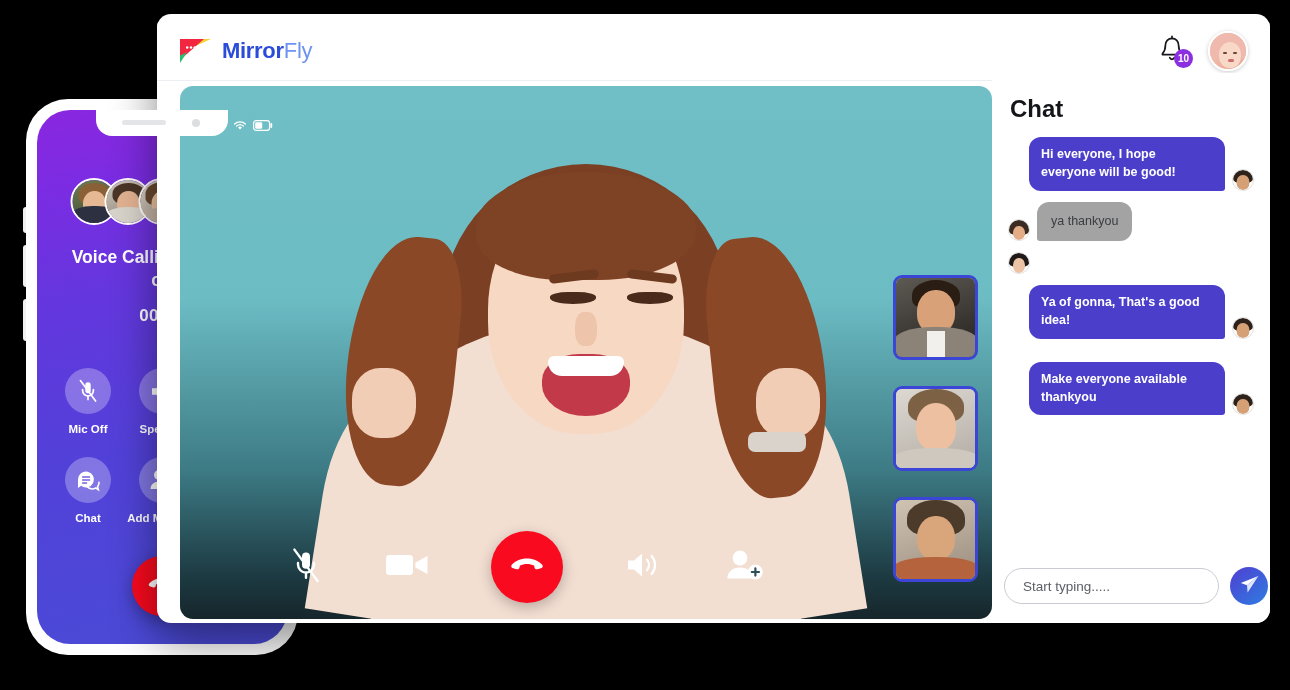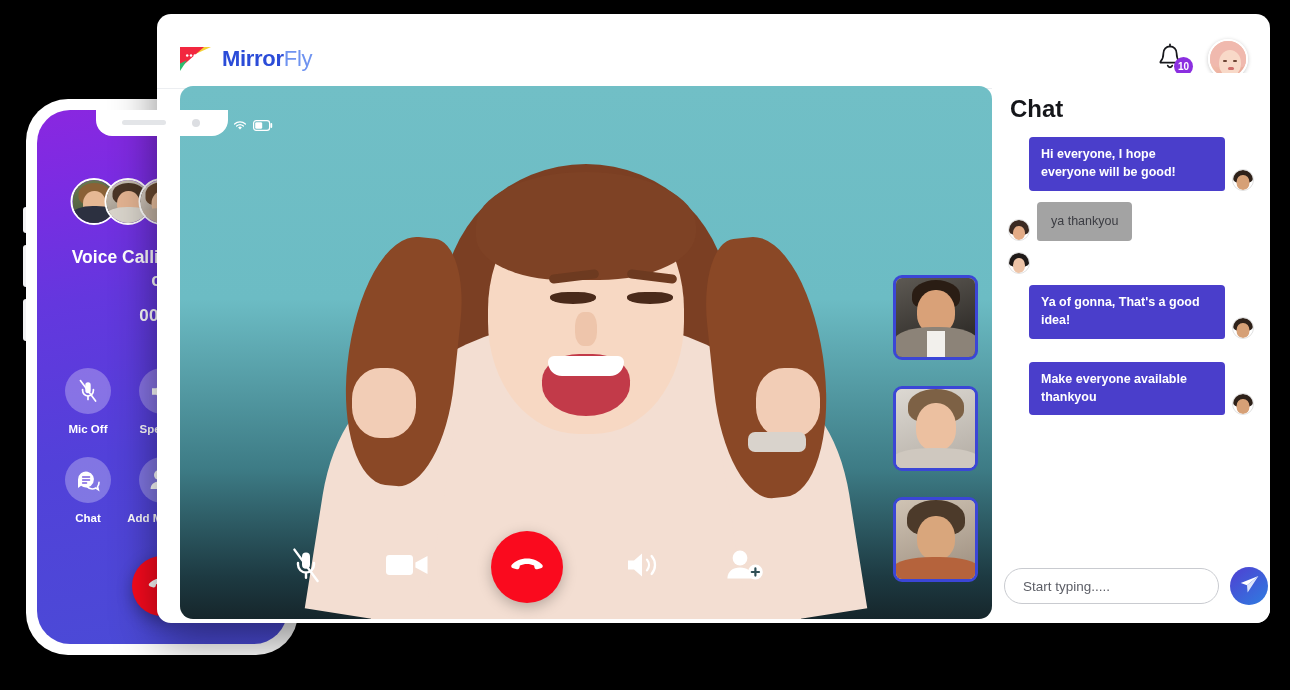--- a/index.html
+++ b/index.html
@@ -11,31 +11,31 @@
   }
 
   
   .desktop-window{
     position:absolute; left:157px; top:14px; width:1113px; height:609px;
     background:#ffffff; border-radius:14px;
     box-shadow:0 18px 46px rgba(0,0,0,.45);
     overflow:hidden;
   }
   .dw-header{
-    position:absolute; left:0; top:16px; width:100%; height:59px;
+    position:absolute; left:0; top:8px; width:100%; height:59px;
     background:#ffffff; display:flex; align-items:center;
     padding:0 22px 0 22px; border-bottom:1px solid #eceef1;
   }
   .logo-wrap{ display:flex; align-items:center; gap:9px; }
   .logo-mark{ width:34px; height:27px; position:relative; flex:none; }
   .logo-text{ font-size:22px; font-weight:bold; letter-spacing:-.3px; }
   .logo-text .m1{ color:#2b4cd8; }
   .logo-text .m2{ color:#6f93f0; font-weight:normal; }
 
-  .dw-header-right{ margin-left:auto; display:flex; align-items:center; gap:22px; }
+  .dw-header-right{ margin-left:auto; display:flex; align-items:center; gap:22px;text-align:right; }
   .bell-wrap{ position:relative; width:30px; height:32px; cursor:pointer; }
   .bell-badge{
     position:absolute; right:-7px; bottom:-1px;
     min-width:19px; height:19px; border-radius:50%;
     background:#8b2fe0; color:#fff; font-size:10px; font-weight:bold;
     display:flex; align-items:center; justify-content:center; padding:0 3px;
   }
   .hdr-avatar{
     width:40px; height:40px; border-radius:50%; overflow:hidden;
     background:linear-gradient(150deg,#f7cdbc,#e8a593);
@@ -135,21 +135,21 @@
   .chat-panel{
     position:absolute; right:0; top:59px; width:278px; height:550px;
     background:#fff; padding:16px 16px 0 16px;
   }
   .chat-title{ font-size:24px; font-weight:bold; color:#15161a; margin:6px 0 14px 2px;}
   .msgs{ display:flex; flex-direction:column; gap:11px; }
   .row{ display:flex; align-items:flex-end; gap:7px; }
   .row.out{ justify-content:flex-end; }
   .bubble{
     max-width:196px; font-size:12.5px; line-height:1.42;
-    padding:9px 12px; border-radius:4px;
+    padding:9px 12px; border-radius:12px;
   }
   .bubble.out{ background:#4a3ecb; color:#fff; font-weight:bold; border-bottom-right-radius:3px;}
   .bubble.in { background:#a3a3a3; color:#3b3c42; border-bottom-left-radius:3px;}
   .bubble.pink{ background:#fbc8c5; color:#3b3c42; border-bottom-left-radius:3px;}
   .mini{
     width:22px; height:22px; border-radius:50%; flex:none; overflow:hidden;
     position:relative; border:1px solid rgba(0,0,0,.12);
   }
   .mini .mh{ position:absolute; left:50%; transform:translateX(-50%); border-radius:50% 50% 34% 34%; }
   .mini .mf{ position:absolute; left:50%; transform:translateX(-50%); border-radius:48%; }

